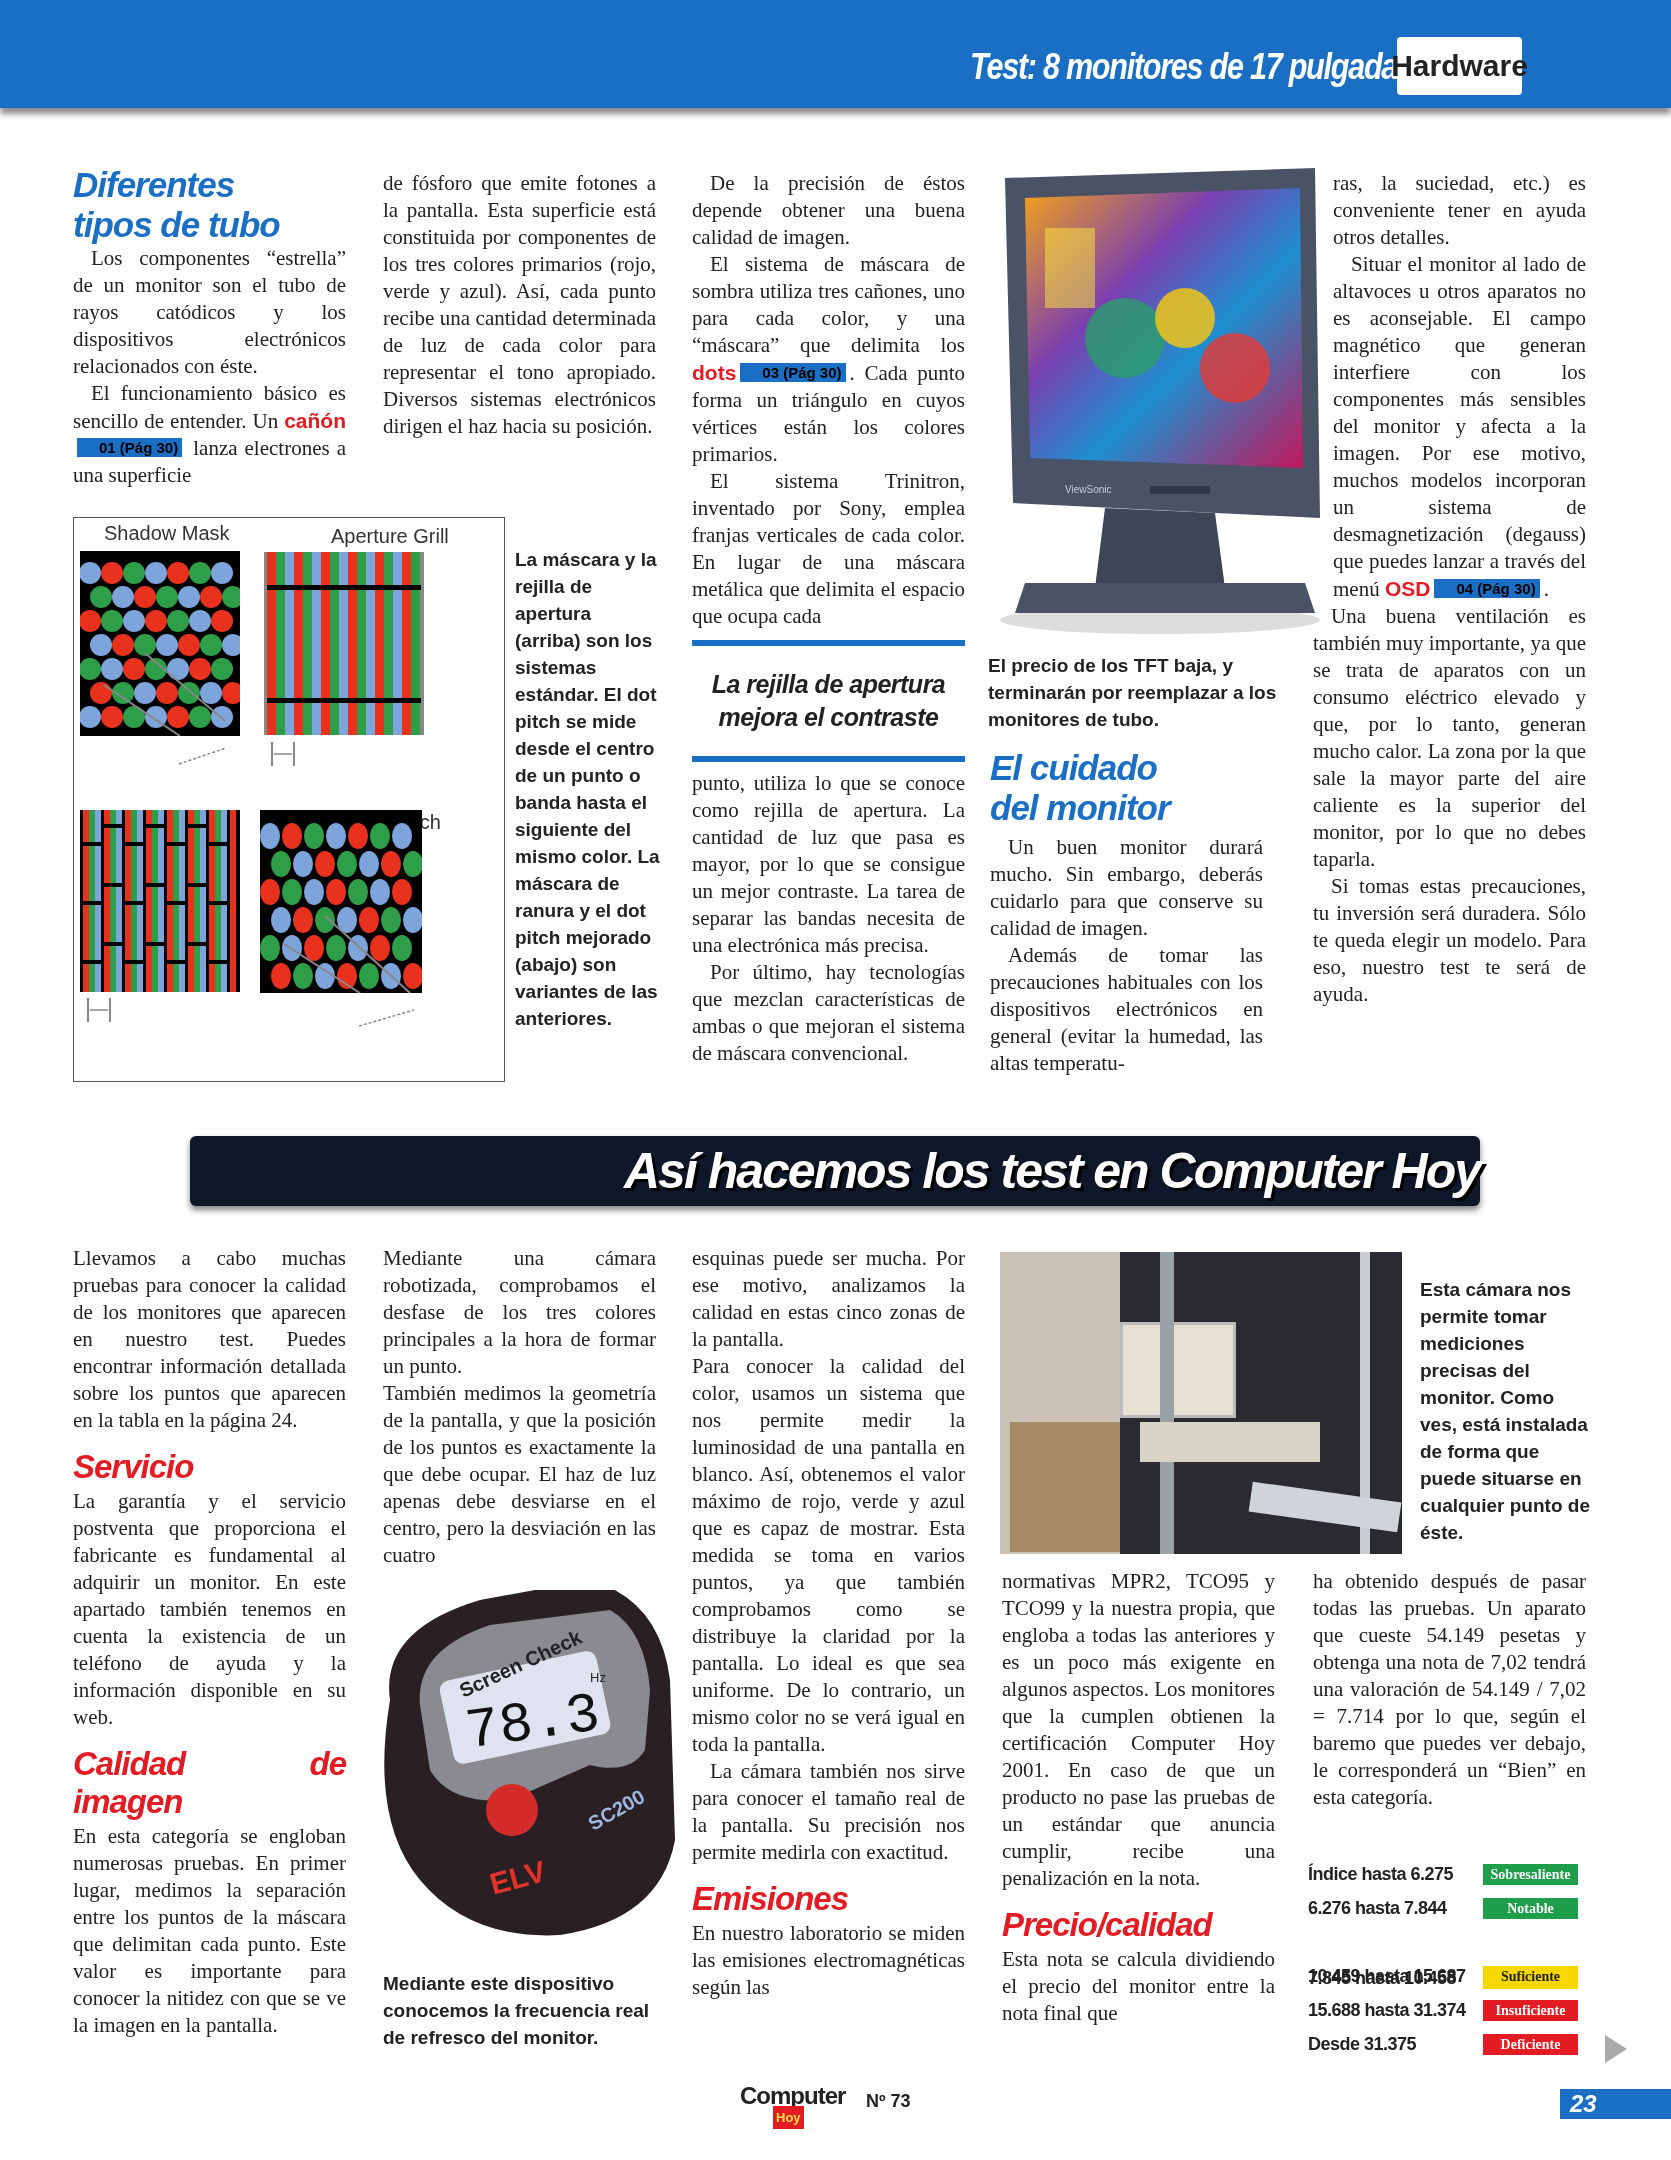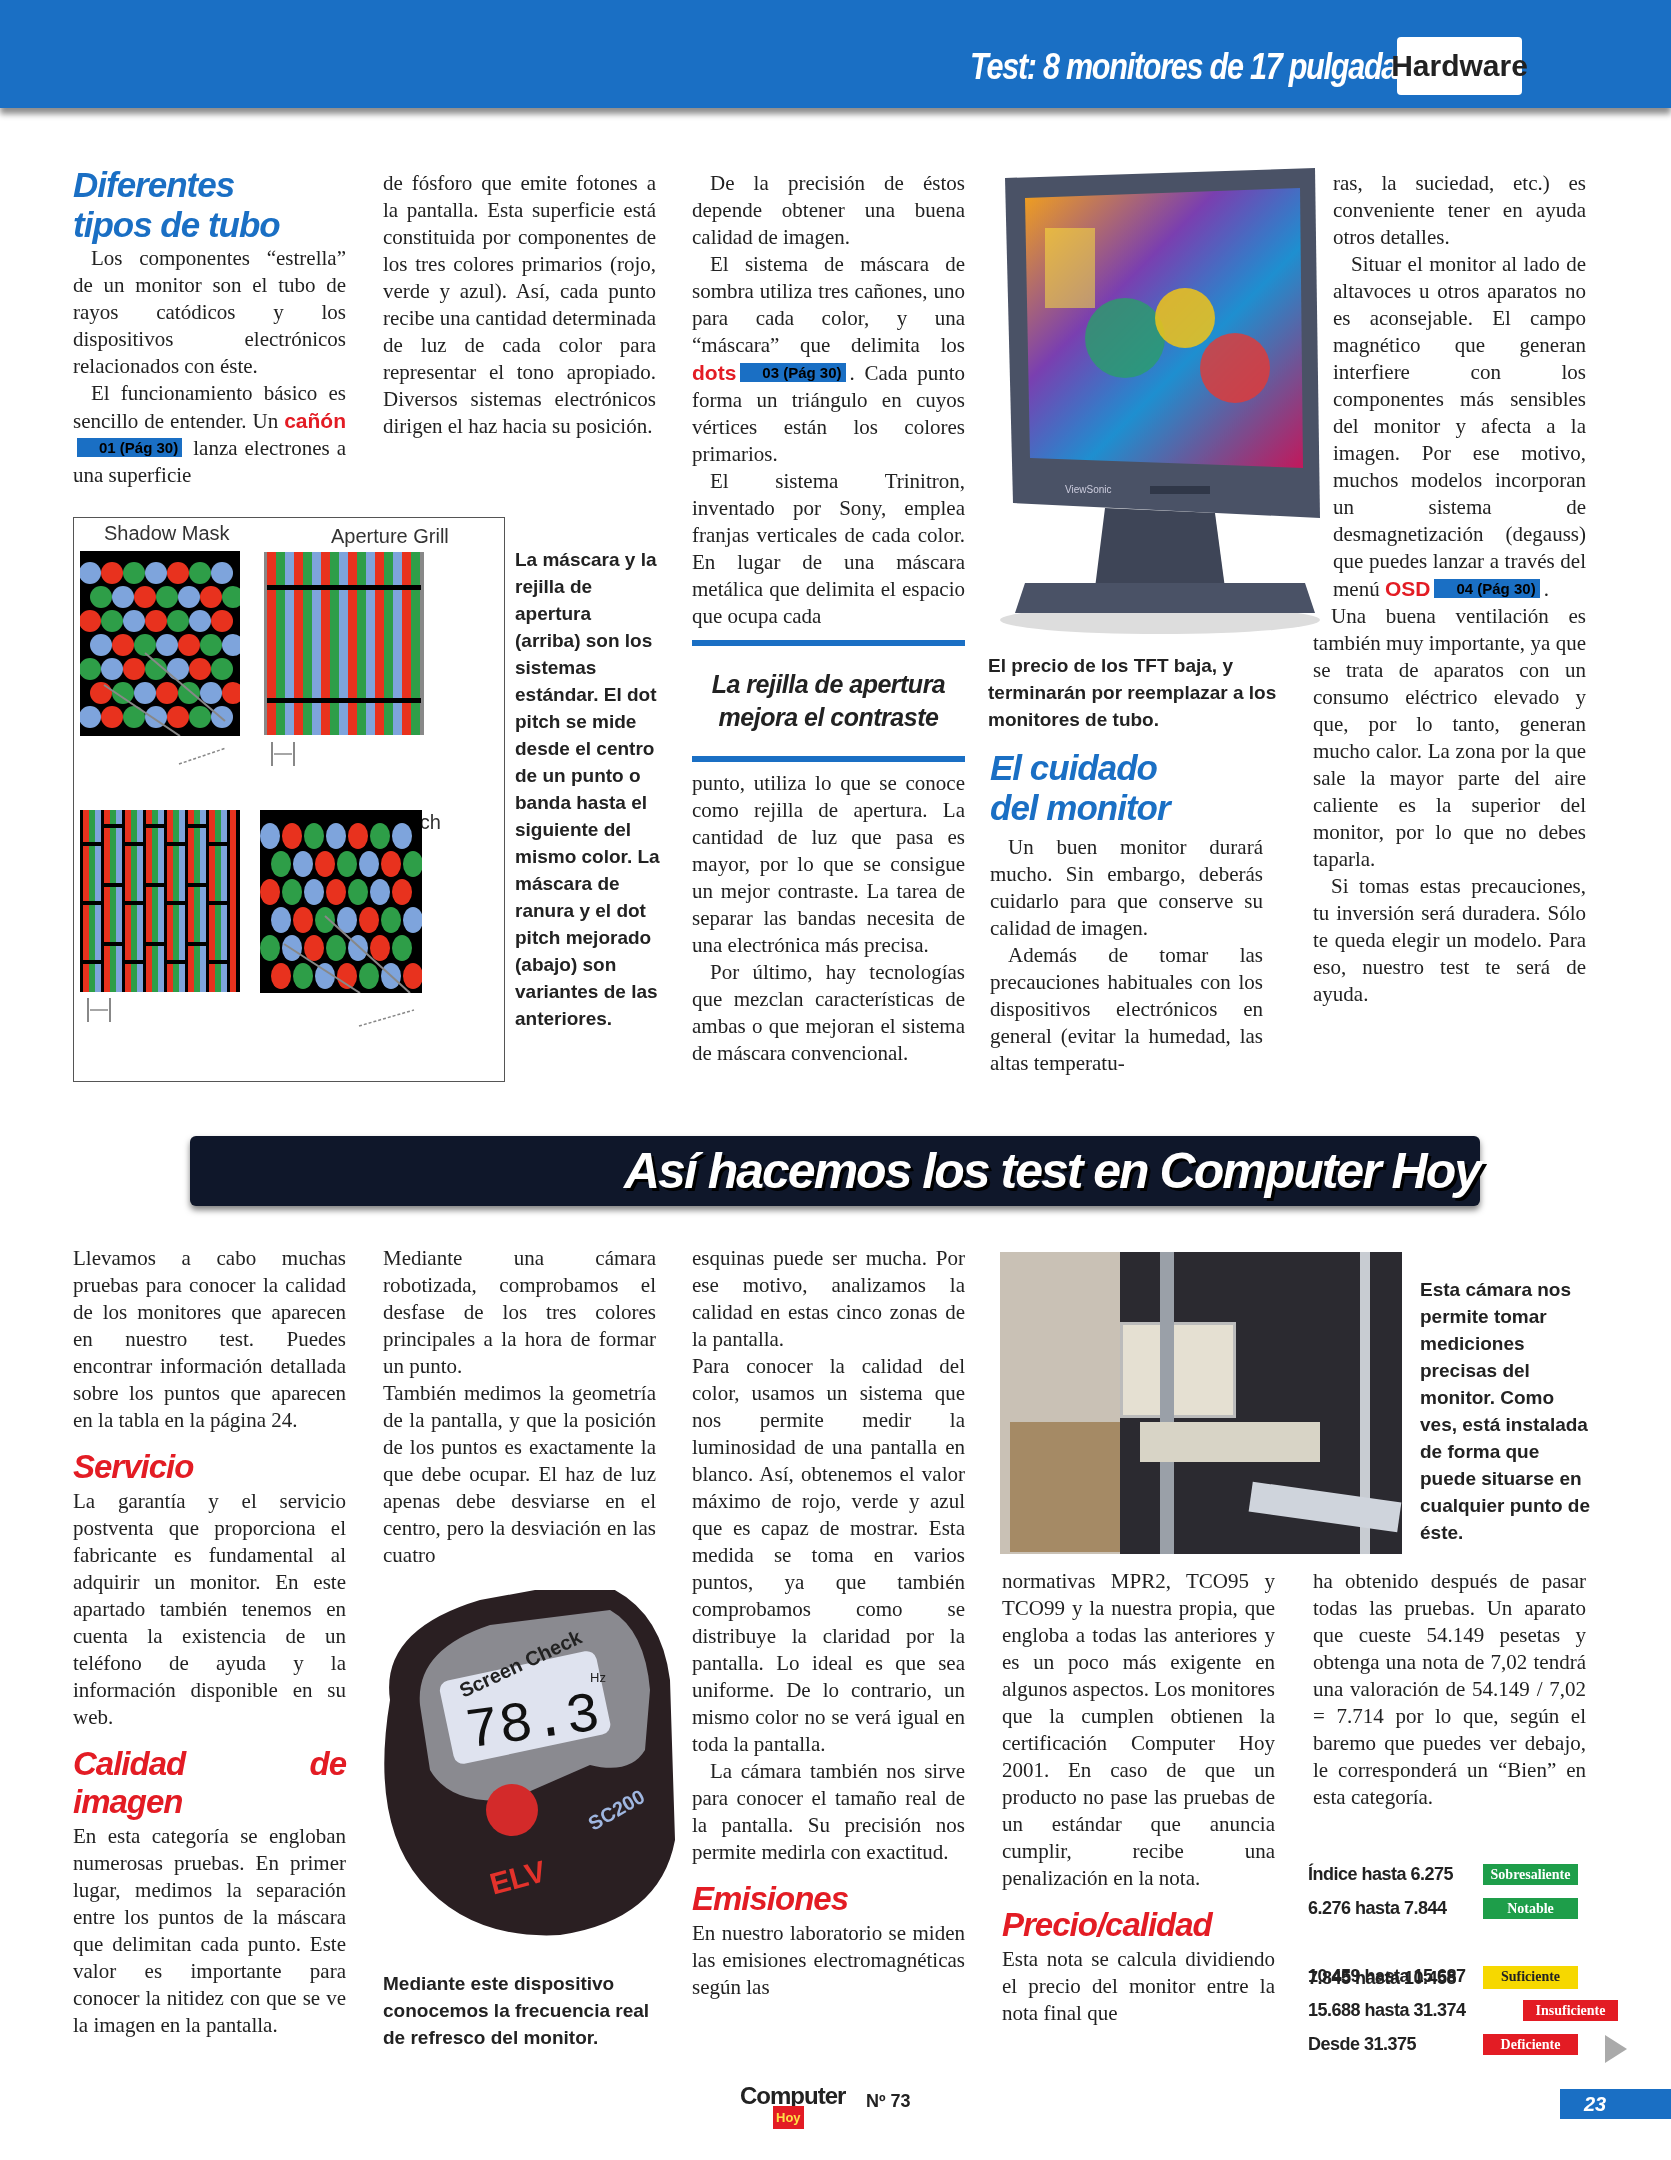--- a/index.html
+++ b/index.html
@@ -38,21 +38,21 @@
   .lab-photo { left:1000px; top:1252px; width:402px; height:302px; background:#2b2a30; overflow:hidden; }
   .device-photo { left:360px; top:1590px; width:320px; height:360px; }
   .rating-row { position:absolute; left:1308px; display:flex; align-items:center; }
   .rating-range { width:175px; font-family:"Liberation Sans", sans-serif; font-weight:bold; font-size:18px; color:#222; letter-spacing:-0.5px; }
   .rating-badge { width:95px; height:21px; font-family:Liberation Serif, serif; font-weight:bold; font-size:14px;
             display:flex; align-items:center; justify-content:center; }
   .footer-logo { left:740px; top:2082px; font-family:"Liberation Sans", sans-serif; font-weight:bold; font-size:24px; letter-spacing:-1px; color:#222; }
   .footer-hoy { left:773px; top:2106px; background:#e31c24; color:#fde047; font-family:"Liberation Sans", sans-serif; font-weight:bold; font-size:13px; padding:4px 3px; }
   .footer-issue { left:866px; top:2091px; font-family:"Liberation Sans", sans-serif; font-weight:bold; font-size:18px; color:#222; }
   .page-num { left:1560px; top:2089px; width:111px; height:30px; background:#1a6fc4; color:#fff;
-            font-family:"Liberation Sans", sans-serif; font-weight:bold; font-style:italic; font-size:20px; padding-left:24px; line-height:30px; box-sizing:border-box; }
+            font-family:"Liberation Sans", sans-serif; font-weight:bold; font-style:italic; font-size:24px; padding-left:10px; line-height:30px; box-sizing:border-box; }
   .next-arrow { left:1605px; top:2035px; width:0; height:0; border-top:14px solid transparent; border-bottom:14px solid transparent; border-left:22px solid #aaa; }
 </style>
 </head>
 <body>
 
 <div class="abs topbar"></div>
 <div class="abs topbar-title">Test: 8 monitores de 17 pulgadas</div>
 <div class="abs section-tag">Hardware</div>
 
 <div class="col" style="left:73px; top:165px; width:273px;">
@@ -404,21 +404,21 @@
   <div class="rating-row" style="top:1932px;margin-top:36px;">
     <span class="rating-range">7.845 hasta 10.458</span>
     <span class="rating-badge" style="background:#f6d800; color:#14532d;">Bien</span>
   </div>
   <div class="rating-row" style="top:1966px;">
     <span class="rating-range">10.459 hasta 15.687</span>
     <span class="rating-badge" style="background:#f6d800; color:#222;">Suficiente</span>
   </div>
   <div class="rating-row" style="top:2000px;">
     <span class="rating-range">15.688 hasta 31.374</span>
-    <span class="rating-badge" style="background:#e31c24; color:#fff;margin-left:40px;">Insuficiente</span>
+    <span class="rating-badge" style="background:#e31c24; color:#fff;">Insuficiente</span>
   </div>
   <div class="rating-row" style="top:2034px;">
     <span class="rating-range">Desde 31.375</span>
     <span class="rating-badge" style="background:#e31c24; color:#fff;">Deficiente</span>
   </div>
 </div>
 <div class="abs next-arrow"></div>
 
 <div class="abs footer-logo">Computer</div>
 <div class="abs footer-hoy">Hoy</div>

